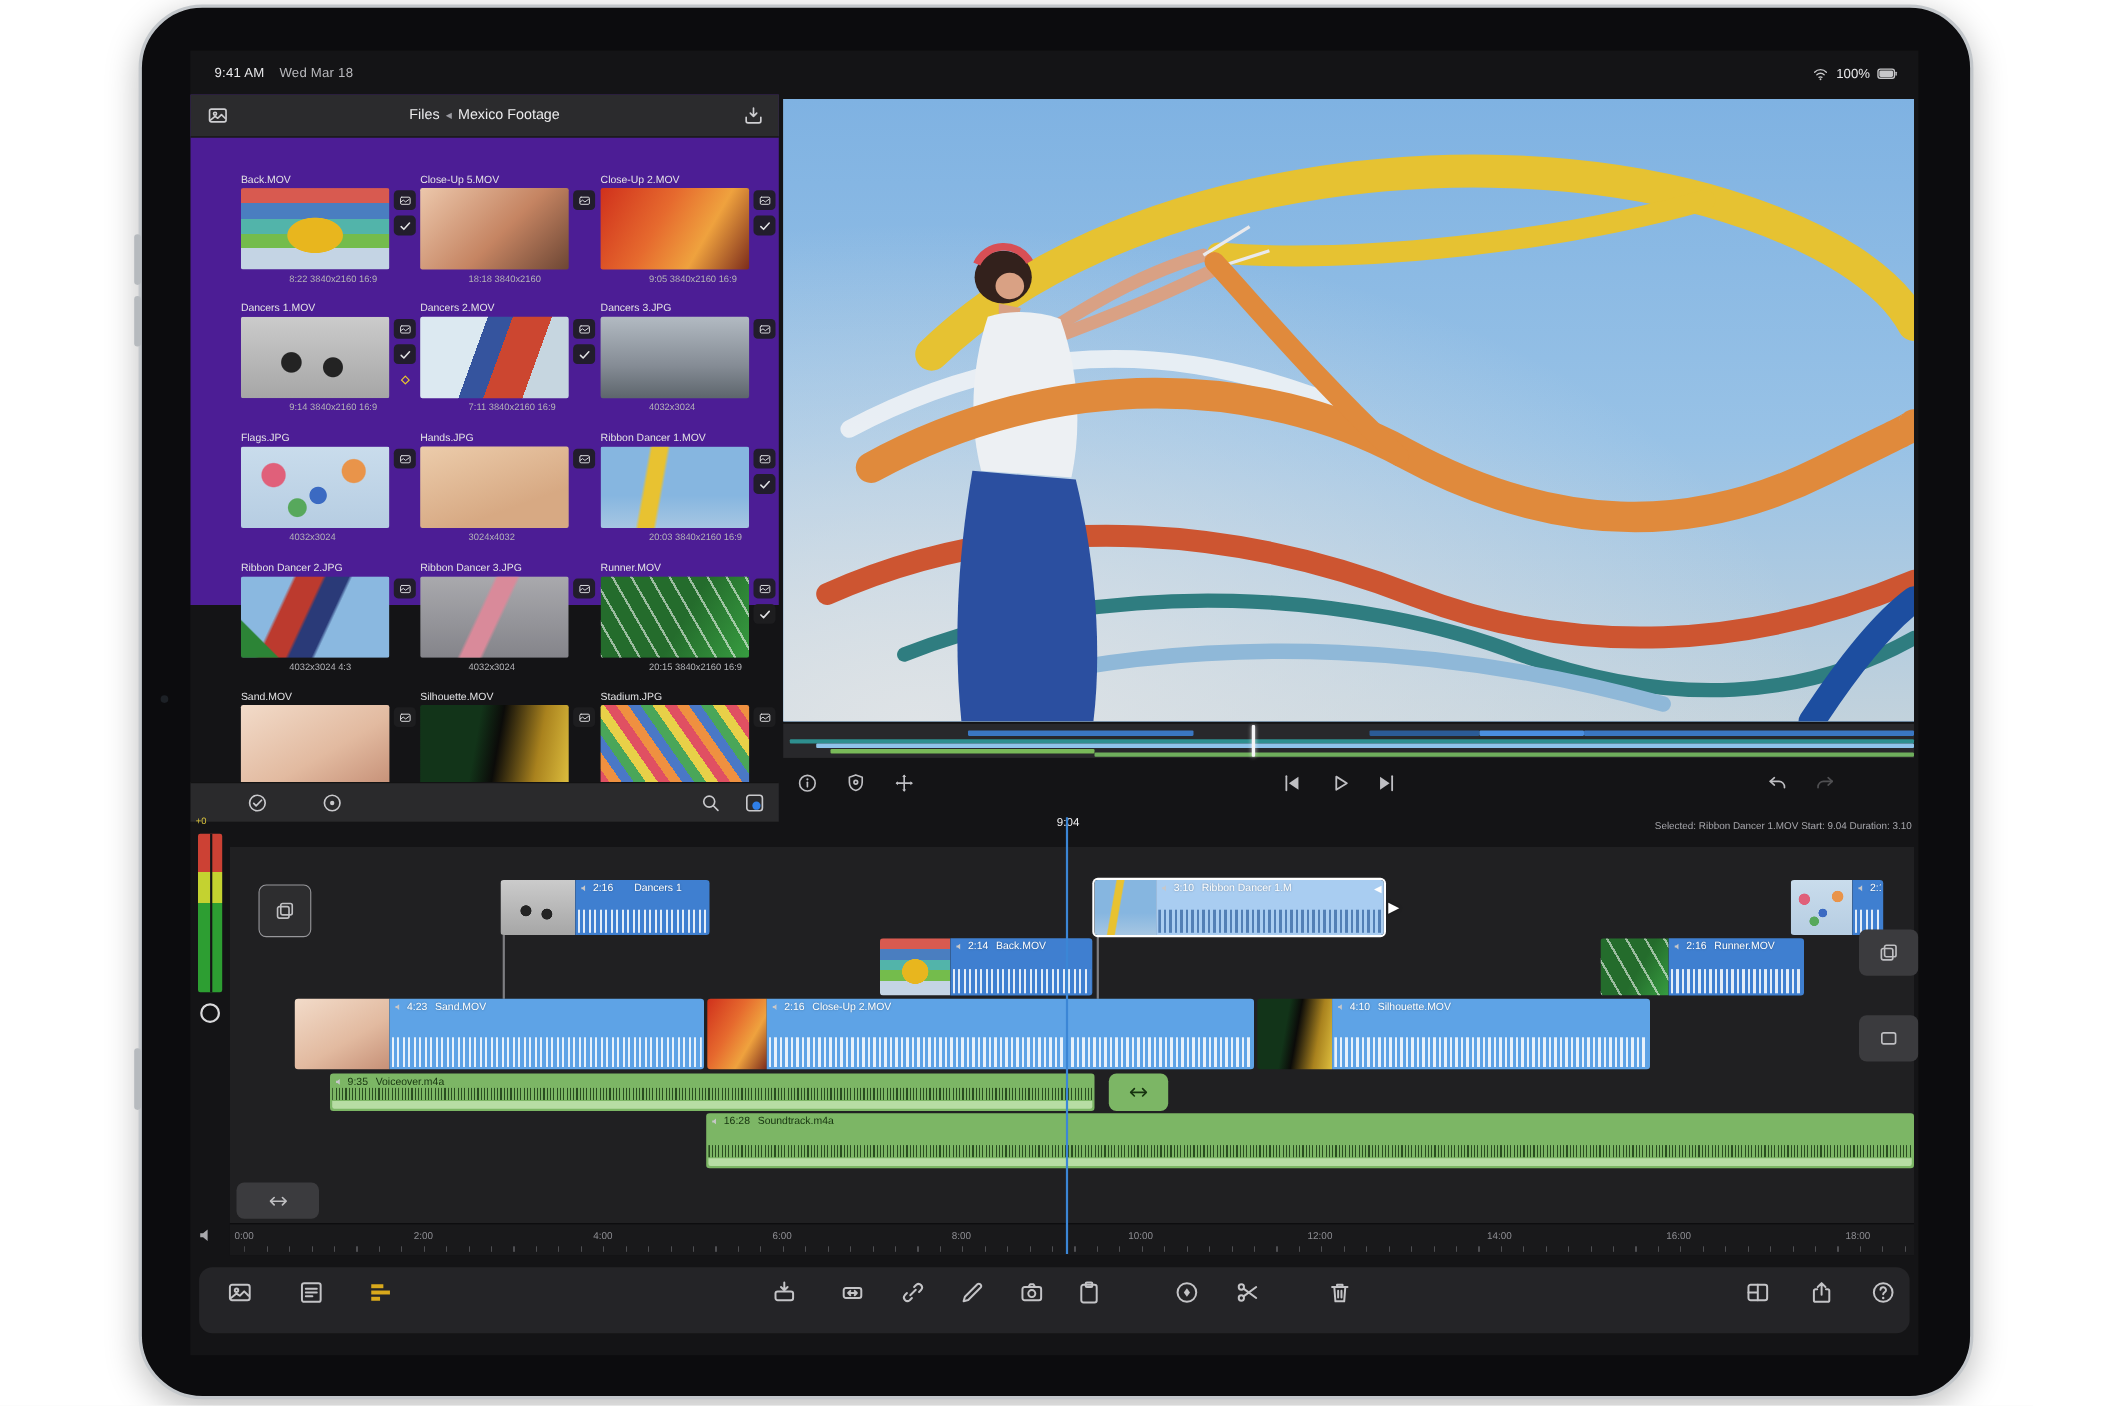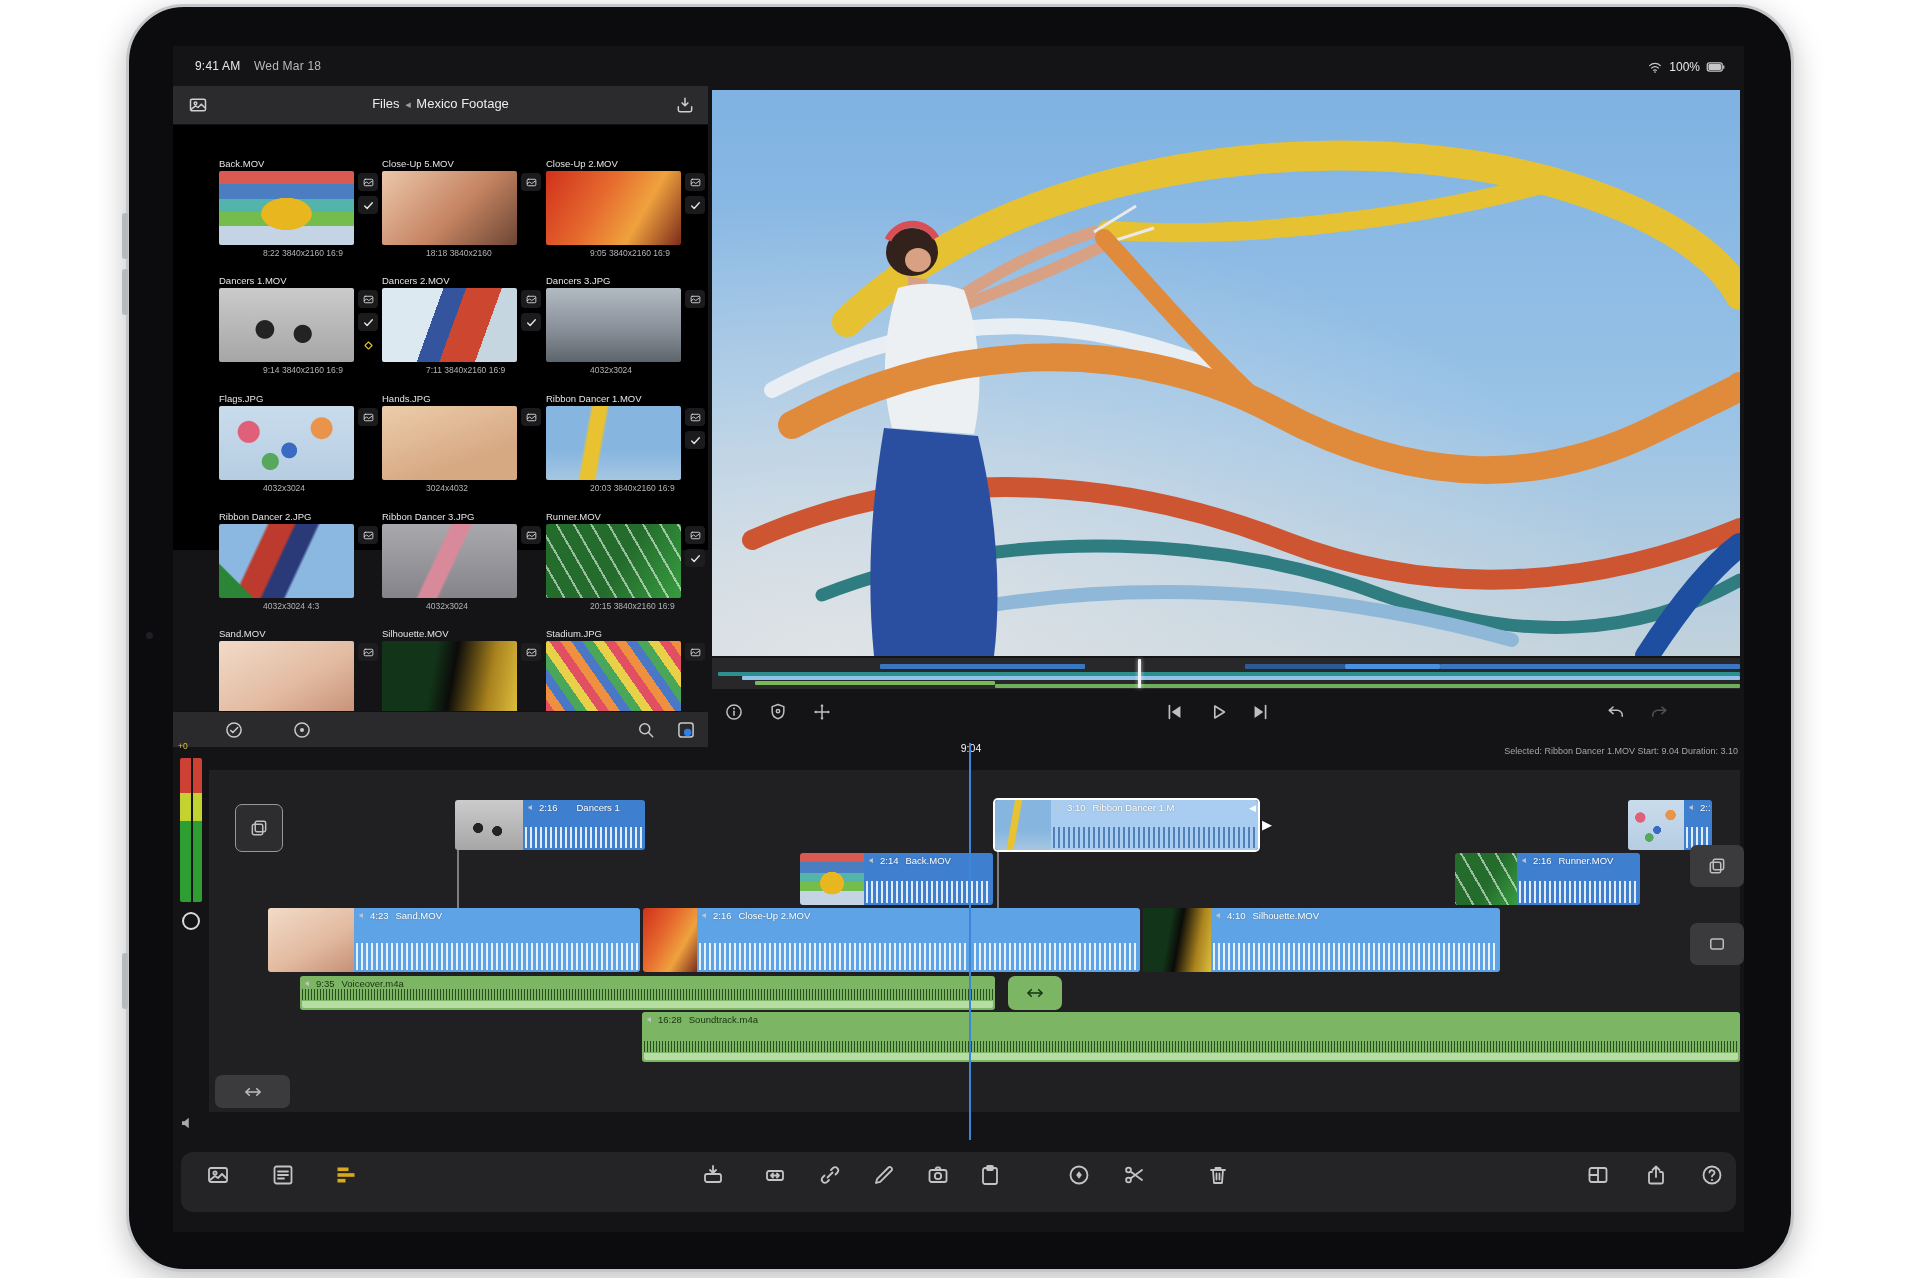--- a/index.html
+++ b/index.html
@@ -12,21 +12,21 @@
   .camdot{position:absolute;left:146px;top:632px;width:7px;height:7px;border-radius:50%;background:#1d2126;}
   .screen{position:absolute;left:173px;top:46px;width:1571px;height:1186px;background:#141416;overflow:hidden;}
   
   .statusbar{position:absolute;left:0;top:0;width:100%;height:40px;color:#e8e8ea;font-size:12px;}
   .sb-left{position:absolute;left:22px;top:13px;letter-spacing:.2px;}
   .sb-left .date{color:#b9b9bd;margin-left:10px;}
   .sb-right{position:absolute;right:18px;top:11px;display:flex;align-items:center;gap:6px;color:#e8e8ea;}
   .icn{display:inline-flex;align-items:center;justify-content:center;color:#c7c7c9;}
   .icn svg{display:block;}
   
-  .panel{position:absolute;left:0;top:40px;width:535px;height:464px;background:#000000;}
+  .panel{position:absolute;left:0;top:40px;width:535px;height:464px;background:#4c1d95;}
   .panel-hd{position:absolute;left:0;top:0;width:100%;height:38px;background:#2b2b2d;border-bottom:1px solid #111;}
   .panel-title{position:absolute;left:0;top:10px;width:100%;text-align:center;color:#ececee;font-size:13px;}
   .panel-title .sep{color:#9a9aa0;font-size:11px;padding:0 2px;}
   .hd-btn{position:absolute;top:5px;width:30px;height:28px;border-radius:6px;display:flex;align-items:center;justify-content:center;color:#cfcfd2;}
   .media-item{position:absolute;}
   .mi-label{position:absolute;left:0;top:0;width:150px;color:#e4e4e6;font-size:9.5px;white-space:nowrap;overflow:hidden;}
   .mi-thumb{position:absolute;left:0;top:13px;width:135px;height:74px;border-radius:2px;background-size:cover;}
   .mi-meta{position:absolute;left:0;top:90px;width:160px;color:#b4b4b8;font-size:8.5px;white-space:nowrap;padding-left:44px;}
   .mi-badges{position:absolute;left:139px;top:15px;display:flex;flex-direction:column;gap:5px;}
   .badge{width:20px;height:18px;border-radius:4px;background:rgba(30,30,32,.9);display:flex;align-items:center;justify-content:center;color:#e2e2e4;}
@@ -653,20 +653,33 @@
           </svg>
         </div>
         <div class="tl-btn " style="left: 42px; top: 1029px; width: 75px; height: 33px;">
           <svg width="20" height="20" viewBox="0 0 24 24" fill="none" stroke="currentColor" stroke-width="1.8" stroke-linecap="round" stroke-linejoin="round">
             <path d="M4 12h16"></path>
             <path d="M7.5 8L3.5 12l4 4M16.5 8l4 4-4 4"></path>
           </svg>
         </div>
       </div>
 
+    <div class="ruler" id="ruler">
+        <div class="ruler-ticks"></div>
+        <div class="ruler-lab" style="left: 13px;">0:00</div>
+        <div class="ruler-lab" style="left: 176px;">2:00</div>
+        <div class="ruler-lab" style="left: 339px;">4:00</div>
+        <div class="ruler-lab" style="left: 502px;">6:00</div>
+        <div class="ruler-lab" style="left: 665px;">8:00</div>
+        <div class="ruler-lab" style="left: 828px;">10:00</div>
+        <div class="ruler-lab" style="left: 991px;">12:00</div>
+        <div class="ruler-lab" style="left: 1154px;">14:00</div>
+        <div class="ruler-lab" style="left: 1317px;">16:00</div>
+        <div class="ruler-lab" style="left: 1480px;">18:00</div>
+      </div>
     <div class="ruler-speaker icn" id="ruler-speaker">
         <svg width="18" height="18" viewBox="0 0 24 24" fill="none" stroke="currentColor" stroke-width="1.8" stroke-linecap="round" stroke-linejoin="round">
           <path d="M4 9.5v5h3.5L13 19V5L7.5 9.5z" fill="currentColor" stroke="none"></path>
         </svg>
       </div>
 
     <div class="playhead"></div>
 
     <div class="toolbar" id="toolbar">
         <div class="tb-btn" style="left: 20px;">

